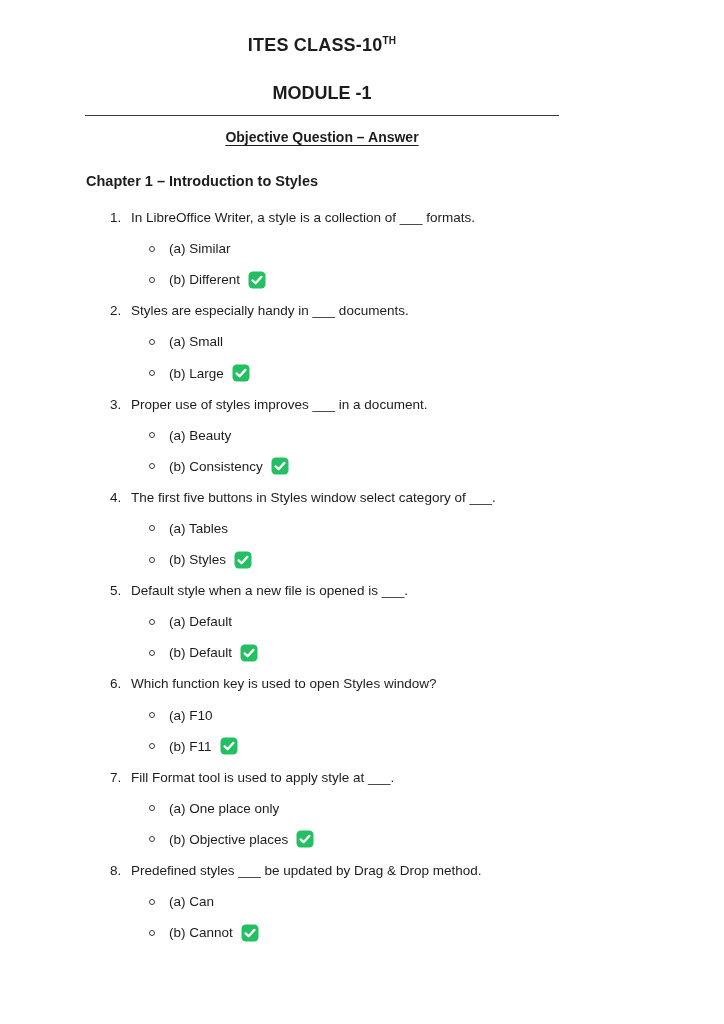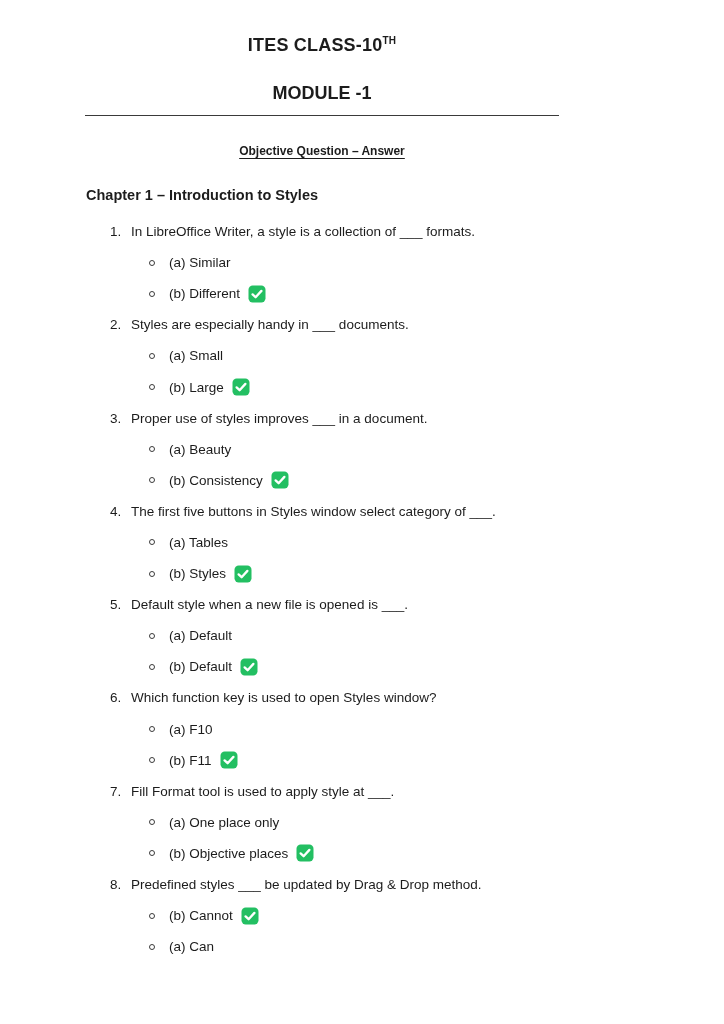--- a/index.html
+++ b/index.html
@@ -34,25 +34,25 @@
     font-weight: 700;
     margin-top: 30px;
     line-height: 18px;
   }
   .rule {
     border: none;
     border-top: 1.4px solid #3a3a3a;
     margin: 13px 85px 0 85px;
   }
   .doc-subtitle {
-    font-size: 12px;
+    font-size: 14px;
     font-weight: 700;
     text-decoration: underline;
     text-underline-offset: 3px;
-    margin-top: 25px;
+    margin-top: 11px;
     line-height: 20px;
   }
   .content {
     margin: 0 86px;
   }
   .chapter-heading {
     font-size: 14.5px;
     font-weight: 700;
     margin-top: 27px;
     line-height: 15px;
@@ -211,25 +211,25 @@
               <rect x="0.5" y="0.5" width="17" height="17" rx="4.2" fill="#23bf62"></rect>
               <path d="M4.6 9.4 L7.6 12.2 L13.4 5.9" fill="none" stroke="#ffffff" stroke-width="2.3" stroke-linecap="round" stroke-linejoin="round"></path>
             </svg></span>
         </div>
         <div class="row q-row">
           <span class="q-num">8.</span>
           <span>Predefined styles ___ be updated by Drag &amp; Drop method.</span>
         </div>
         <div class="row opt-row">
           <span class="opt-bullet"></span>
+          <span>(a) Can</span>
+        </div>
+        <div class="row opt-row">
+          <span class="opt-bullet"></span>
           <span>(b) Cannot</span>
           <span class="check-icon"><svg viewBox="0 0 18 18" width="18" height="18">
               <rect x="0.5" y="0.5" width="17" height="17" rx="4.2" fill="#23bf62"></rect>
               <path d="M4.6 9.4 L7.6 12.2 L13.4 5.9" fill="none" stroke="#ffffff" stroke-width="2.3" stroke-linecap="round" stroke-linejoin="round"></path>
             </svg></span>
-        </div>
-        <div class="row opt-row">
-          <span class="opt-bullet"></span>
-          <span>(a) Can</span>
         </div>
       </div>
   </div>
 </div>
 
 </body></html>

